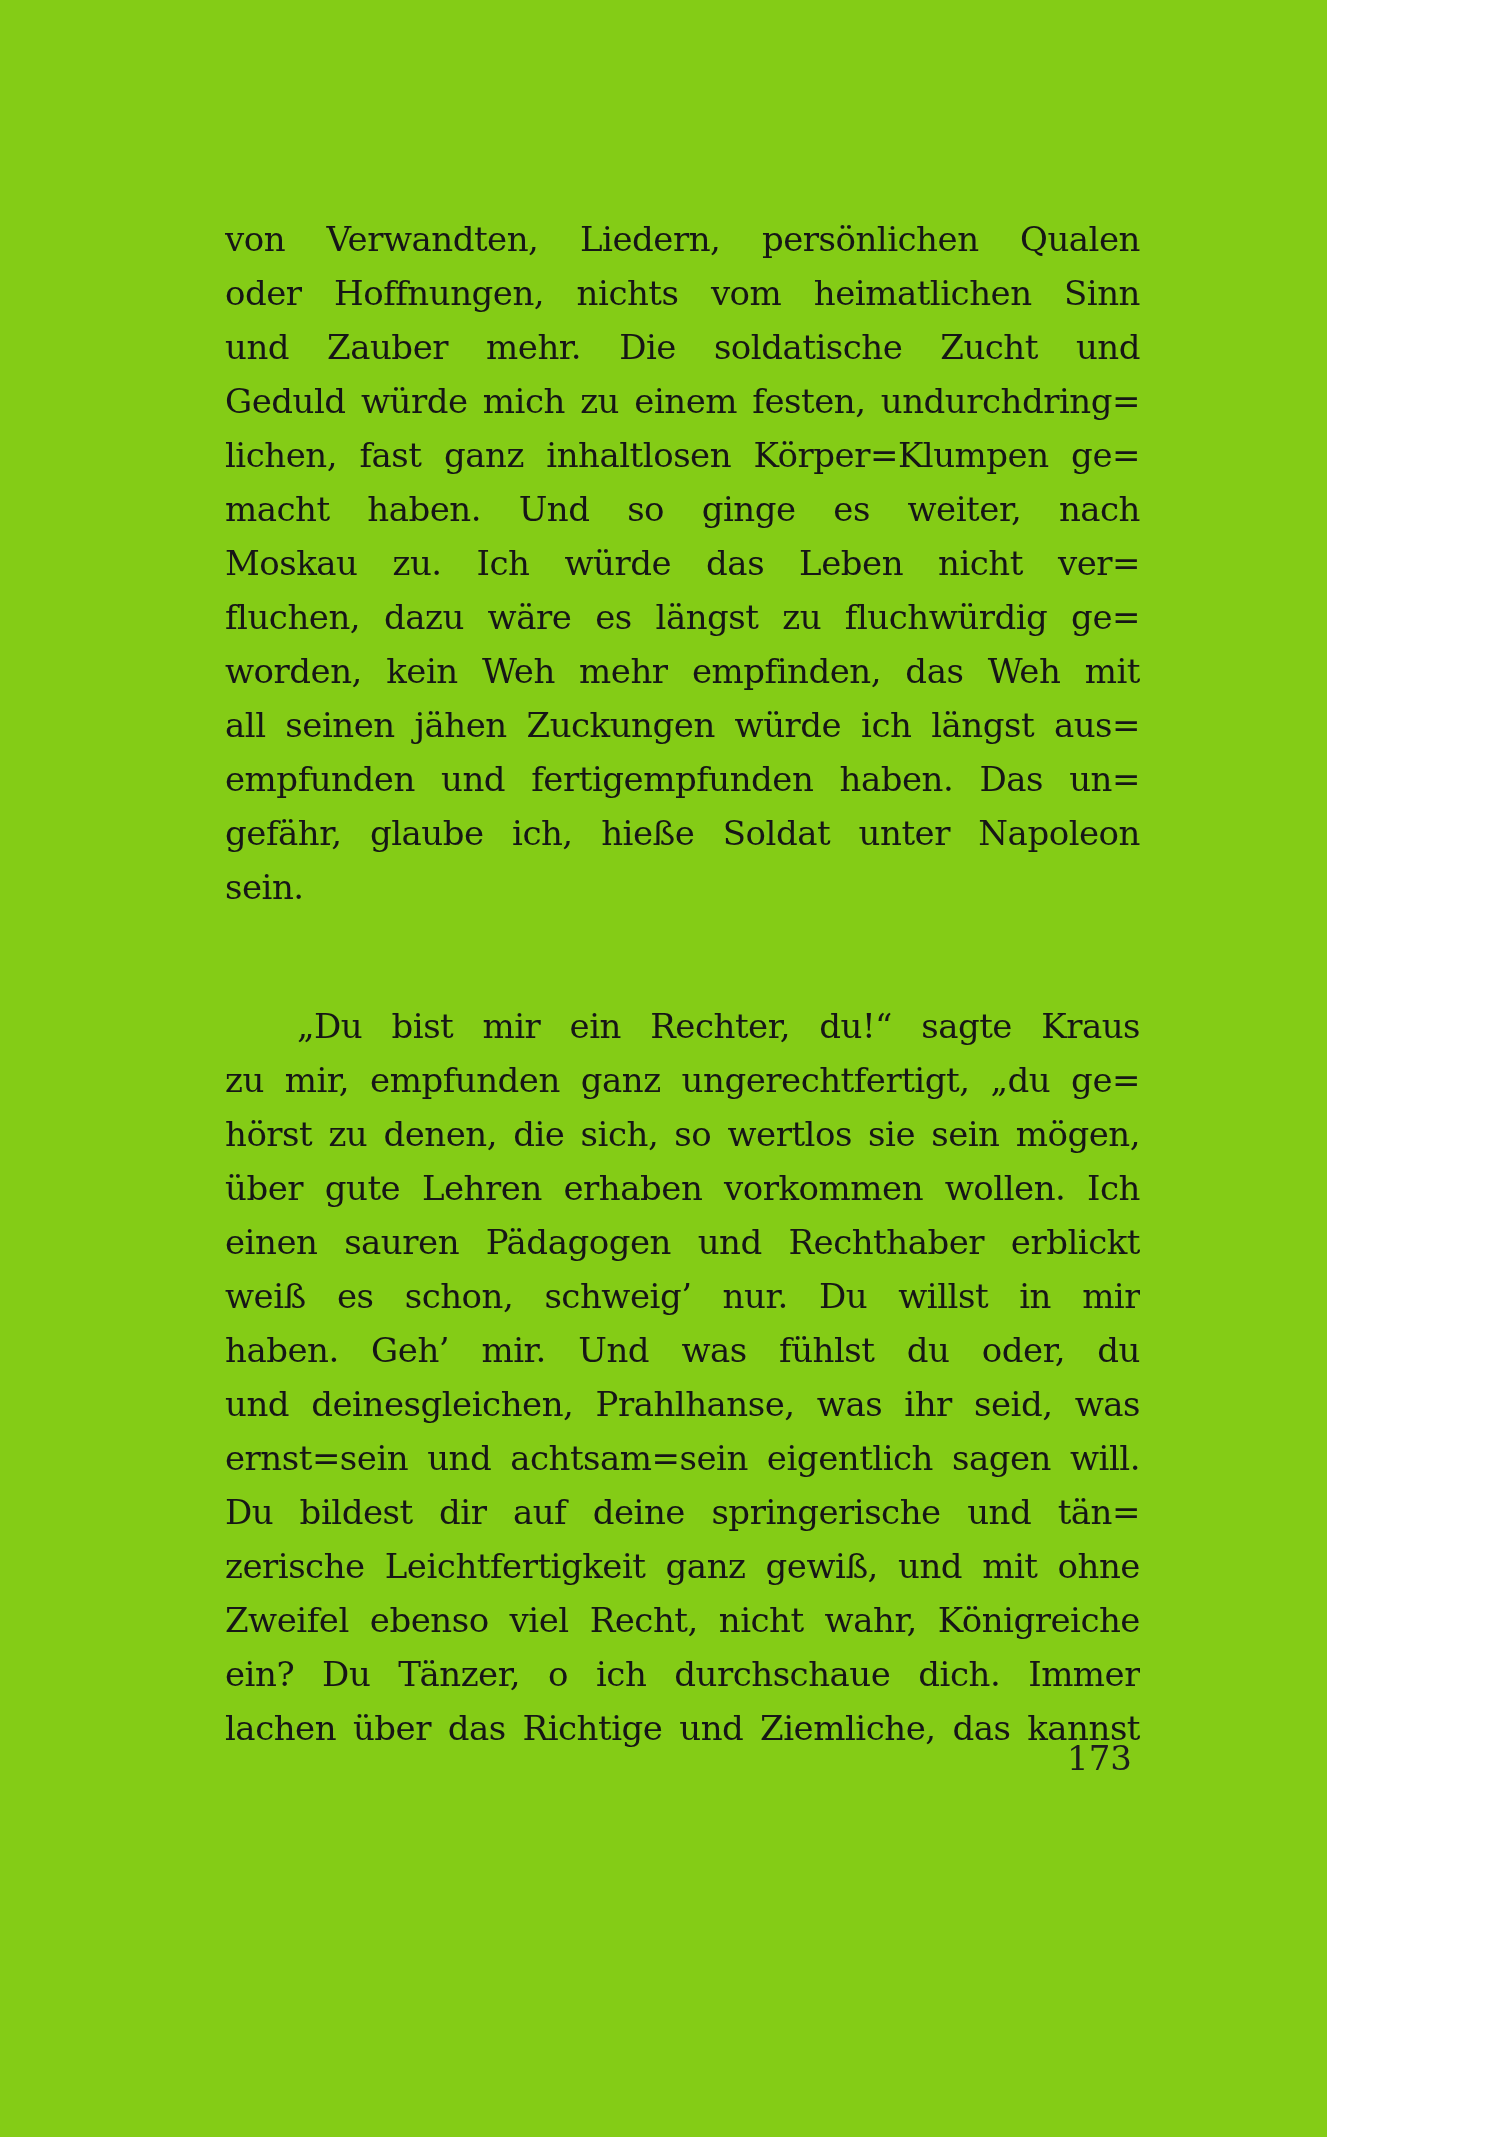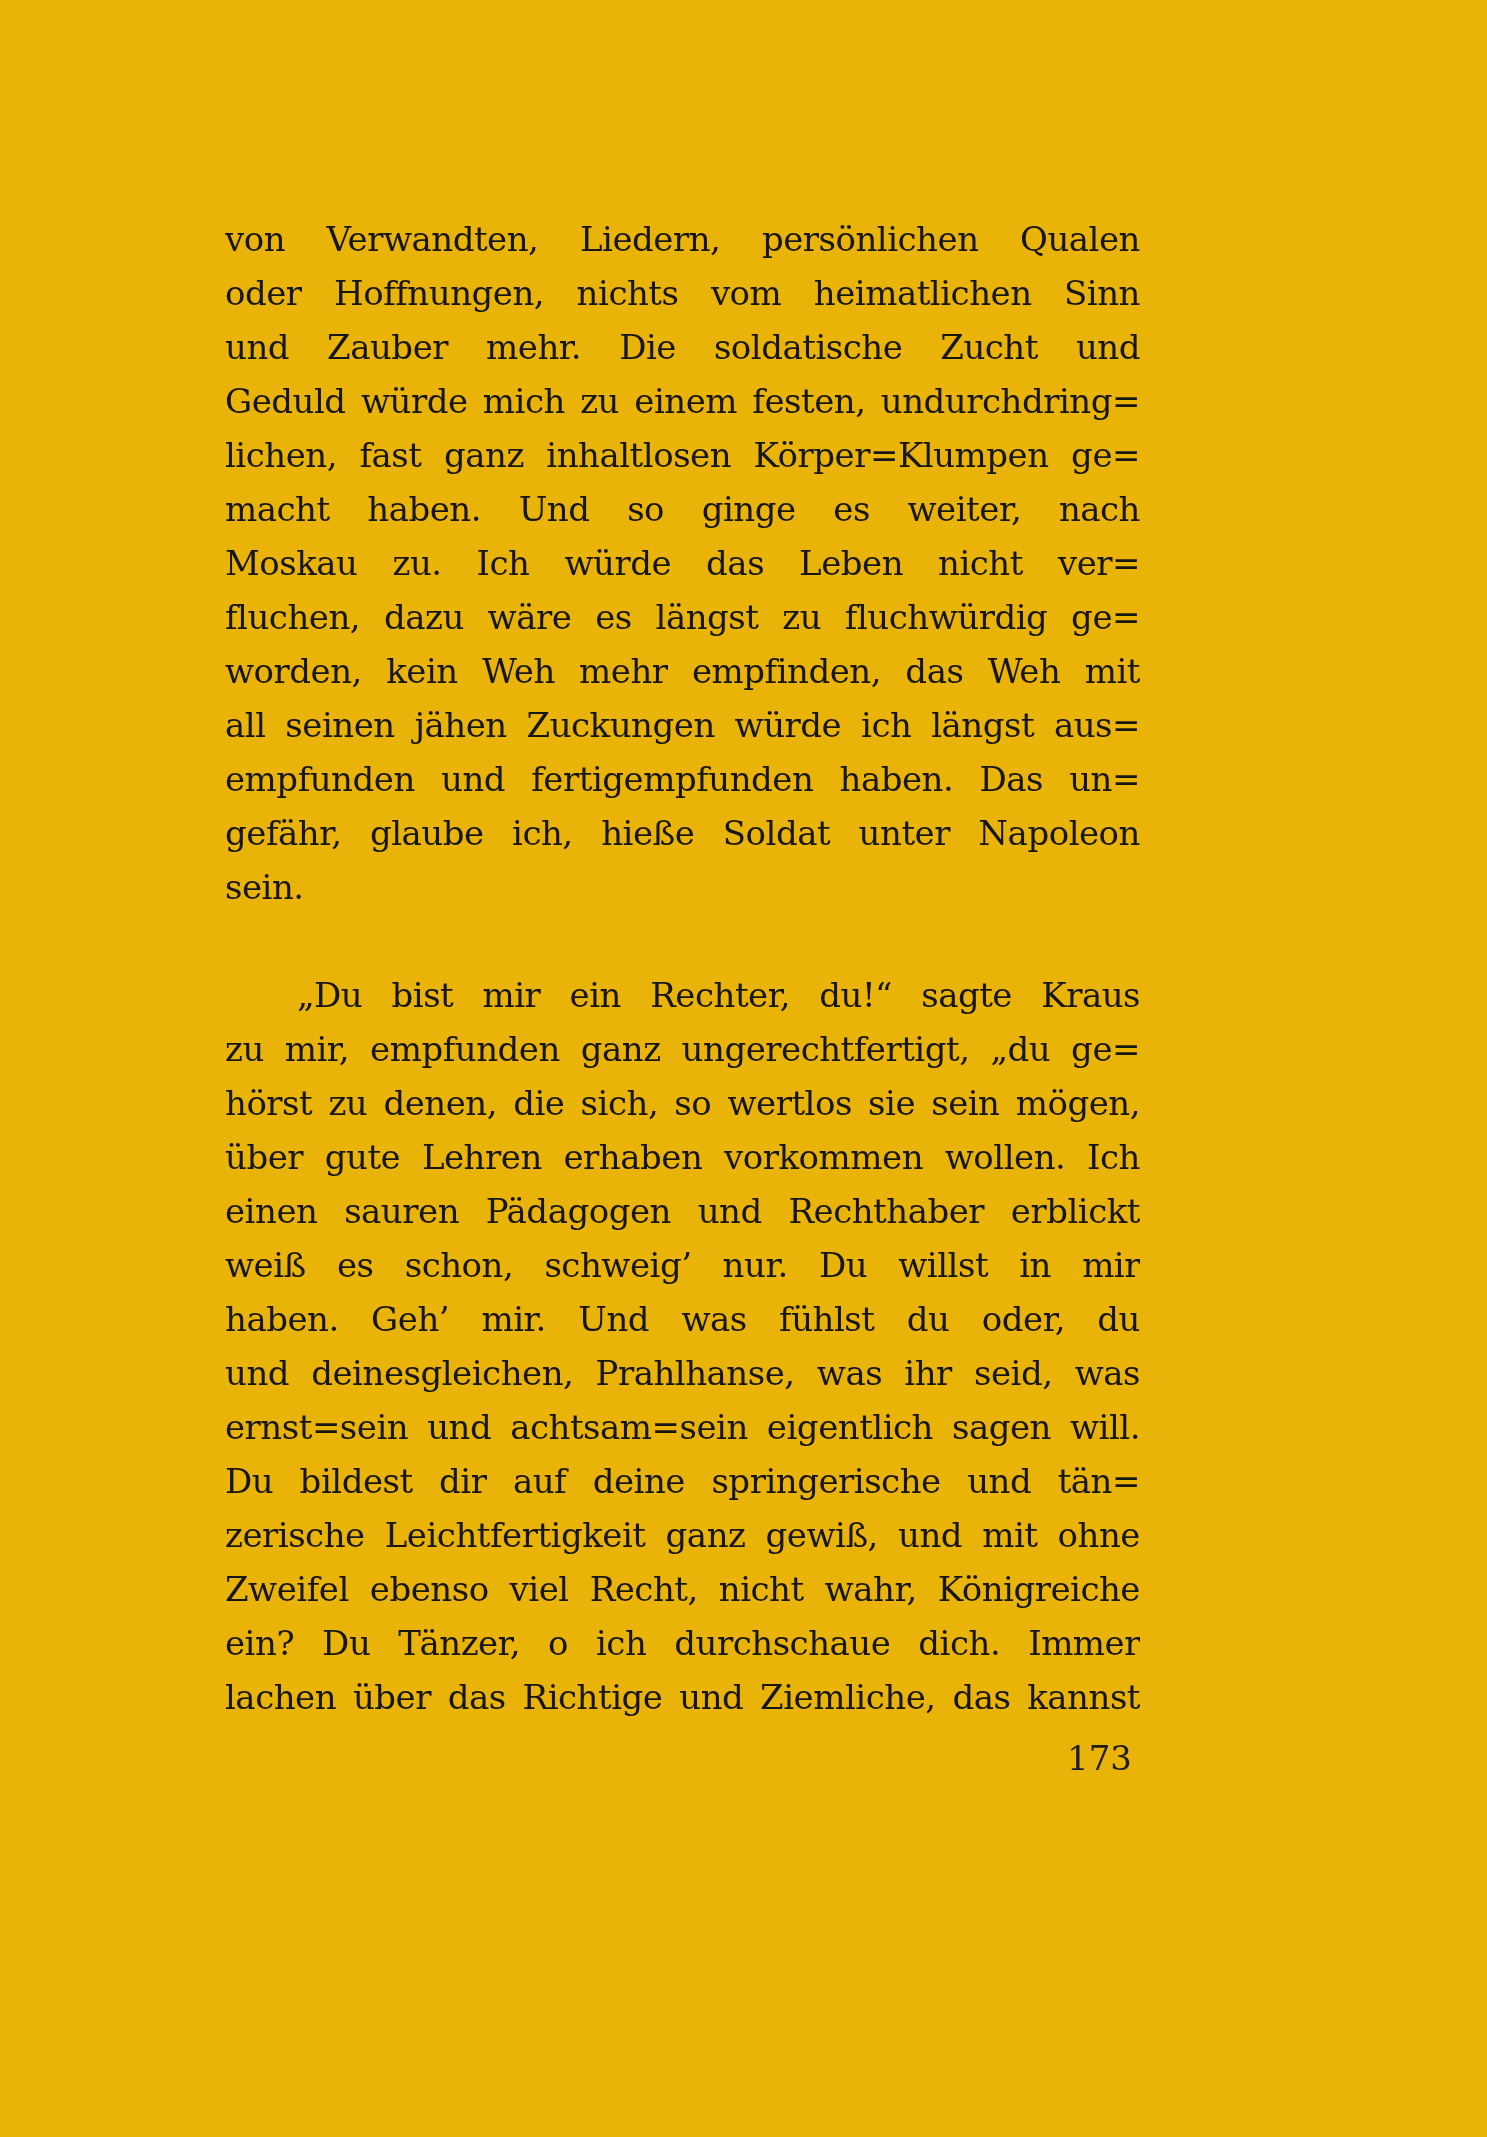--- a/index.html
+++ b/index.html
@@ -2,41 +2,41 @@
 <html lang="de"><head>
 <meta charset="utf-8">
 <style>
   html, body {
     margin: 0;
     padding: 0;
     background: #ffffff;
   }
   .page {
     position: relative;
-    width: 1487px;
+    width: 1327px;
     height: 2137px;
-    background: #eab308;
+    background: #84cc16;
     overflow: hidden;
   }
   .text-block {
     position: absolute;
     left: 225px;
     top: 212px;
     width: 915px;
     color: #161616;
     font-family: "DejaVu Serif", serif;
     font-size: 34px;
     letter-spacing: -0.5px;
   }
   .para {
     margin: 0;
     padding: 0;
   }
   .para + .para {
-    margin-top: 54px;
+    margin-top: 85px;
   }
   .line {
     height: 54px;
     line-height: 54px;
     text-align: justify;
     text-align-last: justify;
     overflow: hidden;
   }
   .line.short-last {
     text-align: left;

